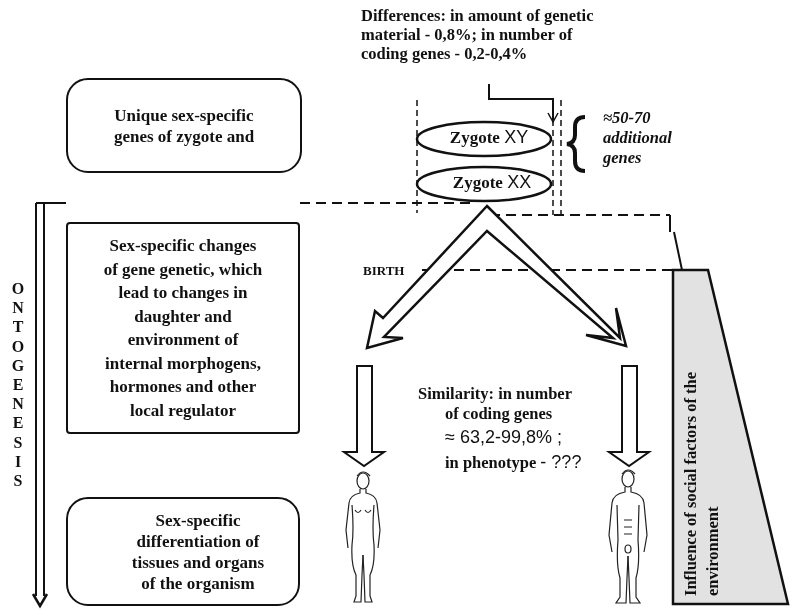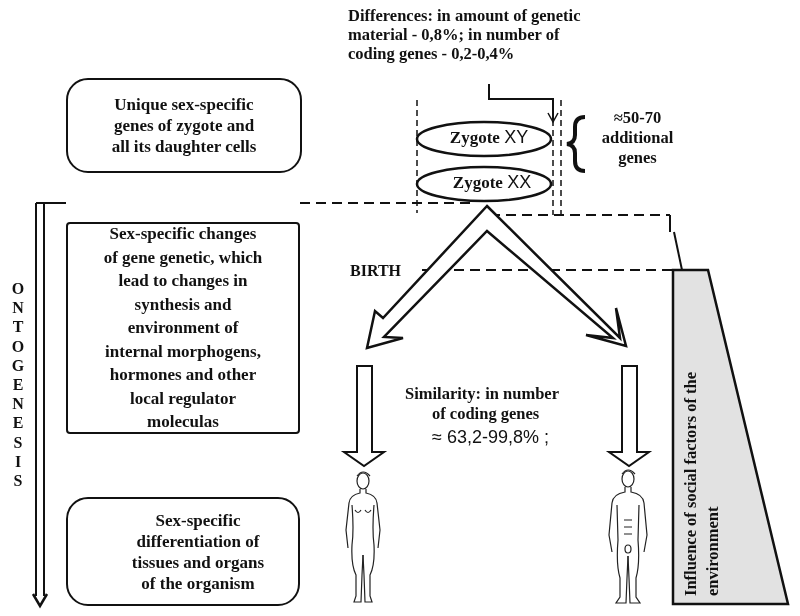--- a/index.html
+++ b/index.html
@@ -2,21 +2,21 @@
 <html><head>
 <meta charset="utf-8">
 <style>
   html, body { margin:0; padding:0; background:#fff; }
   body { width:800px; height:616px; position:relative; overflow:hidden;
          font-family:"Liberation Serif", serif; color:#111; }
   svg.base { position:absolute; left:0; top:0; }
   .box { position:absolute; border:2.5px solid #111; border-radius:22px; background:#fff;
          display:flex; align-items:center; justify-content:center; text-align:center;
          font-weight:bold; font-size:17px; line-height:21px; box-sizing:border-box; }
-  .txt { position:absolute; font-weight:bold; font-size:16.5px; line-height:19px; }
+  .txt { position:absolute; font-weight:bold; font-size:16.5px; line-height:19px;margin-left:13px; }
   .ellipse-label { position:absolute; font-size:17px; font-weight:bold; text-align:center; }
   .ellipse-label .xy { font-family:"Liberation Sans", sans-serif; font-weight:normal; font-size:18px; }
   .onto { position:absolute; left:10px; top:279px; width:16px; text-align:center;
           font-weight:bold; font-size:16px; line-height:19.2px; }
   .vert { position:absolute; left:680px; top:596px; transform-origin:0 0; transform:rotate(-90deg);
           font-weight:bold; font-size:16.5px; line-height:22px; width:310px; }
 </style>
 </head>
 <body>
 
@@ -96,45 +96,43 @@
 
 <div class="ellipse-label" style="left:420px; top:127px; width:138px;">
   <span>Zygote</span>
   <span class="xy">XY</span>
 </div>
 <div class="ellipse-label" style="left:420px; top:172px; width:144px;">
   <span>Zygote</span>
   <span class="xy">XX</span>
 </div>
 
-<div class="txt" style="left:590px; top:108px; width:95px; text-align:center; line-height:20px;">
+<div class="txt" style="left:590px; top:108px; width:95px; text-align:left; line-height:20px;font-style:italic;">
   <div>≈50-70</div>
   <div>additional</div>
   <div>genes</div>
 </div>
 
 <div class="box" style="left:66px; top:78px; width:236px; height:95px;">
   <div>
     <div>Unique sex-specific</div>
     <div>genes of zygote and</div>
-    <div>all its daughter cells</div>
   </div>
 </div>
 
 <div class="box" style="left:66px; top:222px; width:234px; height:212px; border-radius:4px;">
   <div style="line-height:23.5px;">
     <div>Sex-specific changes</div>
     <div>of gene genetic, which</div>
     <div>lead to changes in</div>
-    <div>synthesis and</div>
+    <div>daughter and</div>
     <div>environment of</div>
     <div>internal morphogens,</div>
     <div>hormones and other</div>
     <div>local regulator</div>
-    <div>moleculas</div>
   </div>
 </div>
 
 <div class="box" style="left:66px; top:497px; width:234px; height:109px;padding-left:30px;">
   <div>
     <div>Sex-specific</div>
     <div>differentiation of</div>
     <div>tissues and organs</div>
     <div>of the organism</div>
   </div>
@@ -147,24 +145,28 @@
   <div>O</div>
   <div>G</div>
   <div>E</div>
   <div>N</div>
   <div>E</div>
   <div>S</div>
   <div>I</div>
   <div>S</div>
 </div>
 
-<div class="txt" style="left:350px; top:261px; font-size:16px;">BIRTH</div>
+<div class="txt" style="left:350px; top:261px; font-size:13px;">BIRTH</div>
 
 <div class="txt" style="left:405px; top:384px; line-height:20px;">
   <div>Similarity: in number</div>
   <div style="padding-left:27px;">of coding genes</div>
   <div style="padding-left:27px; font-family:'Liberation Sans', sans-serif; font-weight:normal; font-size:18px; line-height:26px;">≈ 63,2-99,8% ;</div>
+  <div style="padding-left:27px; margin-top:2px;">
+    <span>in phenotype</span>
+    <span style="font-family:'Liberation Sans', sans-serif; font-weight:normal; font-size:18px;">- ???</span>
+  </div>
 </div>
 
 <div class="vert">
   <div>Influence of social factors of the</div>
   <div>environment</div>
 </div>
 
 </body></html>

